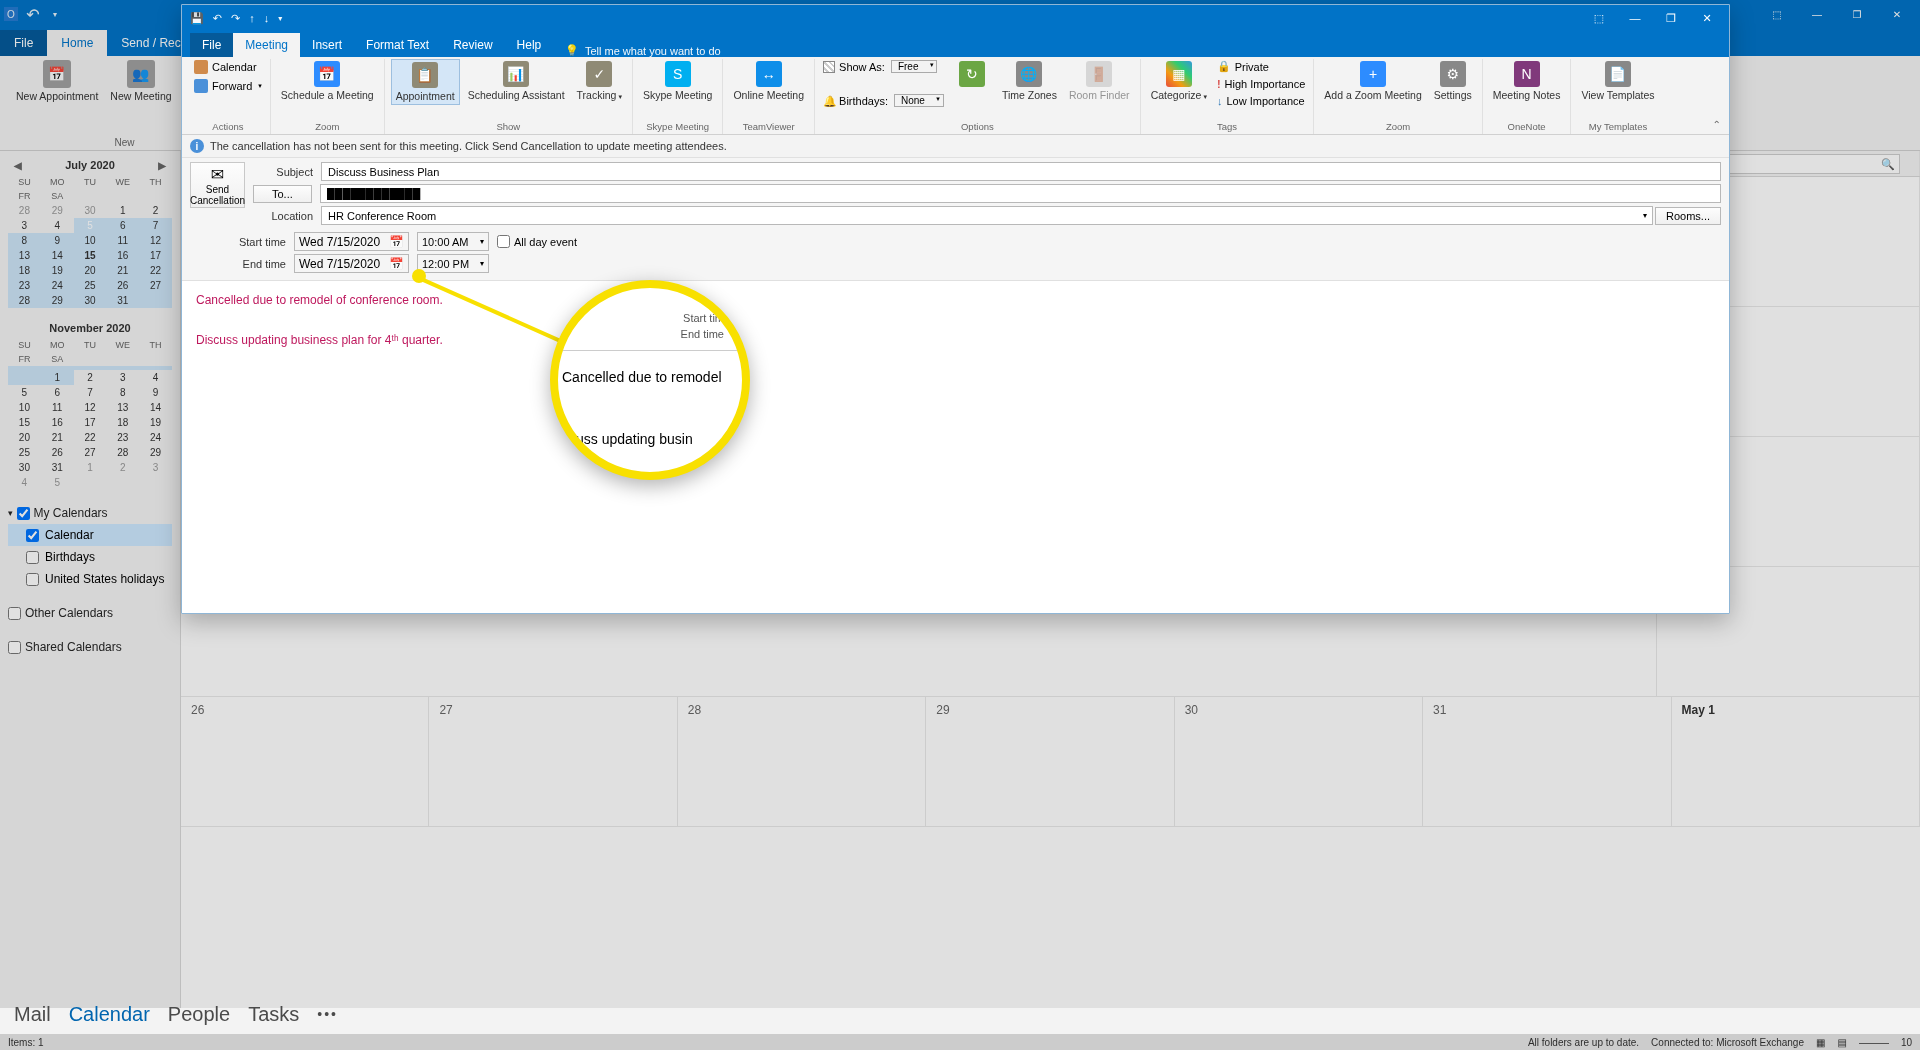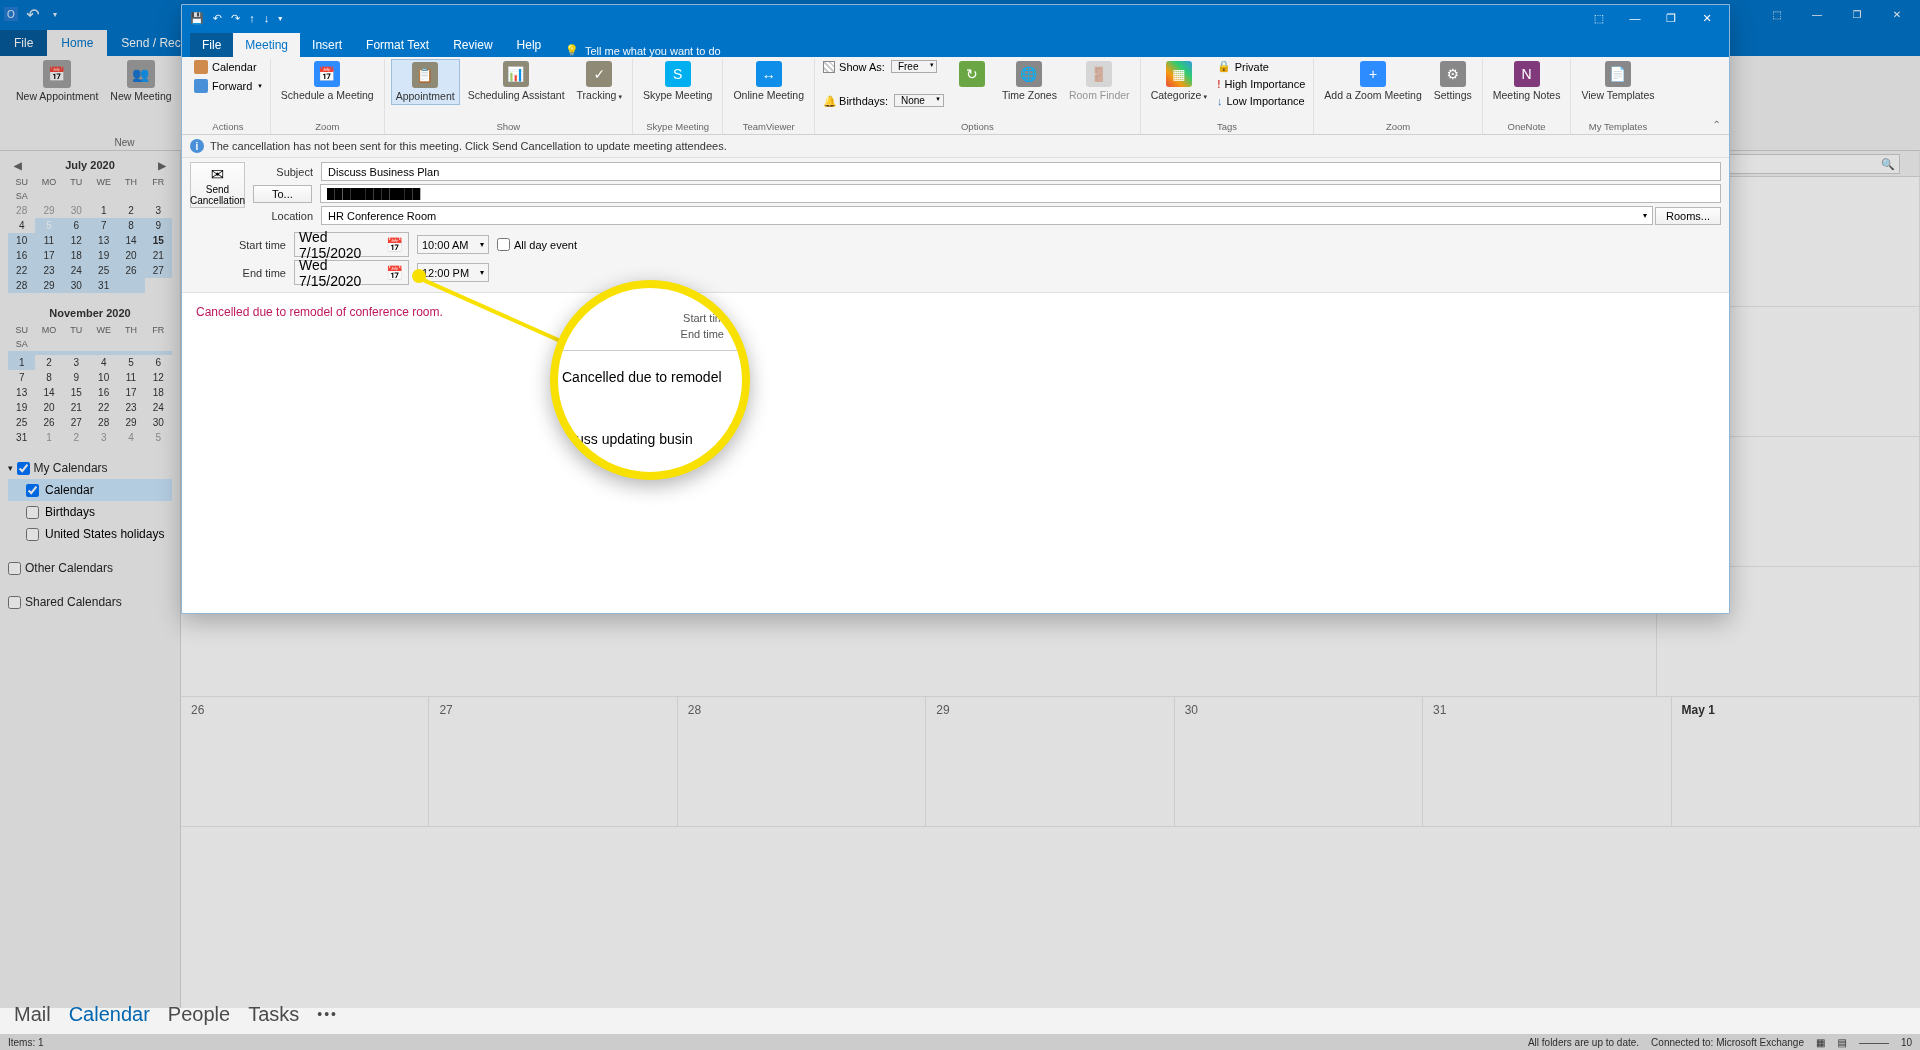--- a/index.html
+++ b/index.html
@@ -29,21 +29,21 @@
 .rib-small-btns { display: flex; flex-direction: column; align-items: flex-start; justify-content: flex-start; font-size: 11px; gap: 3px; }
 .rib-small-btn { display: flex; align-items: center; gap: 4px; cursor: pointer; padding: 1px 2px; }
 .rib-small-btn .sico { width: 14px; height: 14px; background: #888; border-radius: 2px; }
 
 
 .sidebar { position: absolute; left: 0; top: 151px; width: 180px; bottom: 42px; padding: 4px 8px; font-size: 11px; background: #f3f3f3; }
 .mini-cal { margin-bottom: 10px; }
 .mini-cal .mc-head { display: flex; align-items: center; justify-content: center; gap: 40px; font-weight: 600; color: #333; padding: 4px 0; position: relative; }
 .mc-nav { position: absolute; cursor: pointer; font-size: 10px; color: #666; }
 .mc-nav.l { left: 6px; } .mc-nav.r { right: 6px; }
-.mc-grid { display: grid; grid-template-columns: repeat(6, 1fr); text-align: center; }
+.mc-grid { display: grid; grid-template-columns: repeat(5, 1fr); text-align: center; }
 .mc-dow { font-size: 9px; color: #666; padding: 2px 0; }
 .mc-day { font-size: 10px; padding: 2px 0; cursor: pointer; color: #333; }
 .mc-day.oth { color: #999; }
 .mc-day.sel { background: #0173c7; color: #fff; }
 .mc-day.hl { background: #cce4f7; }
 .mc-day.bold { font-weight: bold; }
 
 .cal-tree { margin-top: 12px; font-size: 12px; }
 .ct-head { display: flex; align-items: center; gap: 4px; font-weight: 400; padding: 4px 0; cursor: pointer; color: #262626; }
 .ct-head .tri { font-size: 9px; }
@@ -93,21 +93,21 @@
 .info-bar { background: #f3f3f3; padding: 4px 8px; font-size: 11px; color: #333; display: flex; align-items: center; gap: 6px; border-bottom: 1px solid #e0e0e0; }
 .info-bar .info-ico { width: 14px; height: 14px; border-radius: 50%; background: #4a90d9; color: #fff; display: inline-flex; align-items: center; justify-content: center; font-size: 10px; font-weight: bold; }
 
 .form-area { padding: 4px 8px; background: #f5f5f5; border-bottom: 1px solid #e0e0e0; }
 .form-row { display: flex; align-items: center; gap: 8px; margin-bottom: 3px; font-size: 11px; }
 .form-row .lbl { width: 60px; text-align: right; color: #333; }
 .form-row input[type=text] { flex: 1; border: 1px solid #b8b8b8; padding: 2px 6px; font-size: 11px; height: 19px; }
 .send-cancel-btn { width: 55px; height: 46px; border: 1px solid #c8c8c8; background: linear-gradient(#fdfdfd,#f0f0f0); display: flex; flex-direction: column; align-items: center; justify-content: center; font-size: 10px; text-align: center; cursor: pointer; margin-right: 4px; }
 .send-cancel-btn .ico { font-size: 16px; }
 .to-btn { padding: 2px 18px; border: 1px solid #b8b8b8; background: linear-gradient(#fdfdfd,#f0f0f0); font-size: 11px; cursor: pointer; }
-.date-inp { width: 115px; border: 1px solid #b8b8b8; padding: 2px 4px; font-size: 14px; height: 25px; display: flex; align-items: center; justify-content: space-between; }
+.date-inp { width: 115px; border: 1px solid #b8b8b8; padding: 2px 4px; font-size: 12px; height: 19px; display: flex; align-items: center; justify-content: space-between; }
 .time-inp { width: 72px; border: 1px solid #b8b8b8; padding: 2px 4px; font-size: 11px; height: 19px; display: flex; align-items: center; justify-content: space-between; }
 .rooms-btn { padding: 2px 10px; border: 1px solid #b8b8b8; background: linear-gradient(#fdfdfd,#f0f0f0); font-size: 11px; cursor: pointer; }
 .chk { display: flex; align-items: center; gap: 4px; font-size: 11px; }
 
 .body-area { flex: 1; background: #fff; padding: 12px 14px; font-size: 12px; color: #be185d; position: relative; overflow: hidden; }
 .body-area p { margin-bottom: 18px; }
 
 
 .zoom-callout { position: absolute; left: 550px; top: 280px; width: 200px; height: 200px; border-radius: 50%; background: #fff; border: 8px solid #f8e000; box-shadow: 0 6px 20px rgba(0,0,0,0.3); overflow: hidden; display: flex; flex-direction: column; padding: 22px 0 0 0; }
 .zoom-callout .zl { font-size: 11px; padding: 2px 18px; color: #333; }
@@ -622,20 +622,21 @@
           </div>
         <div class="time-inp">
             <span>12:00 PM</span>
             <span style="font-size:8px">▾</span>
           </div>
       </div>
     </div>
 
     <div class="body-area">
       <p>Cancelled due to remodel of conference room.</p>
+      <p style="margin-top:26px">Discuss updating business plan for 4ᵗʰ quarter.</p>
     </div>
   </div>
 
   <div class="highlight-dot"></div>
   <div class="zoom-line"></div>
   <div class="zoom-callout">
     <div class="zl lbl">Start tim</div>
     <div class="zl lbl">End time</div>
     <hr class="zoom-hr">
     <div class="zl big">Cancelled due to remodel</div>

